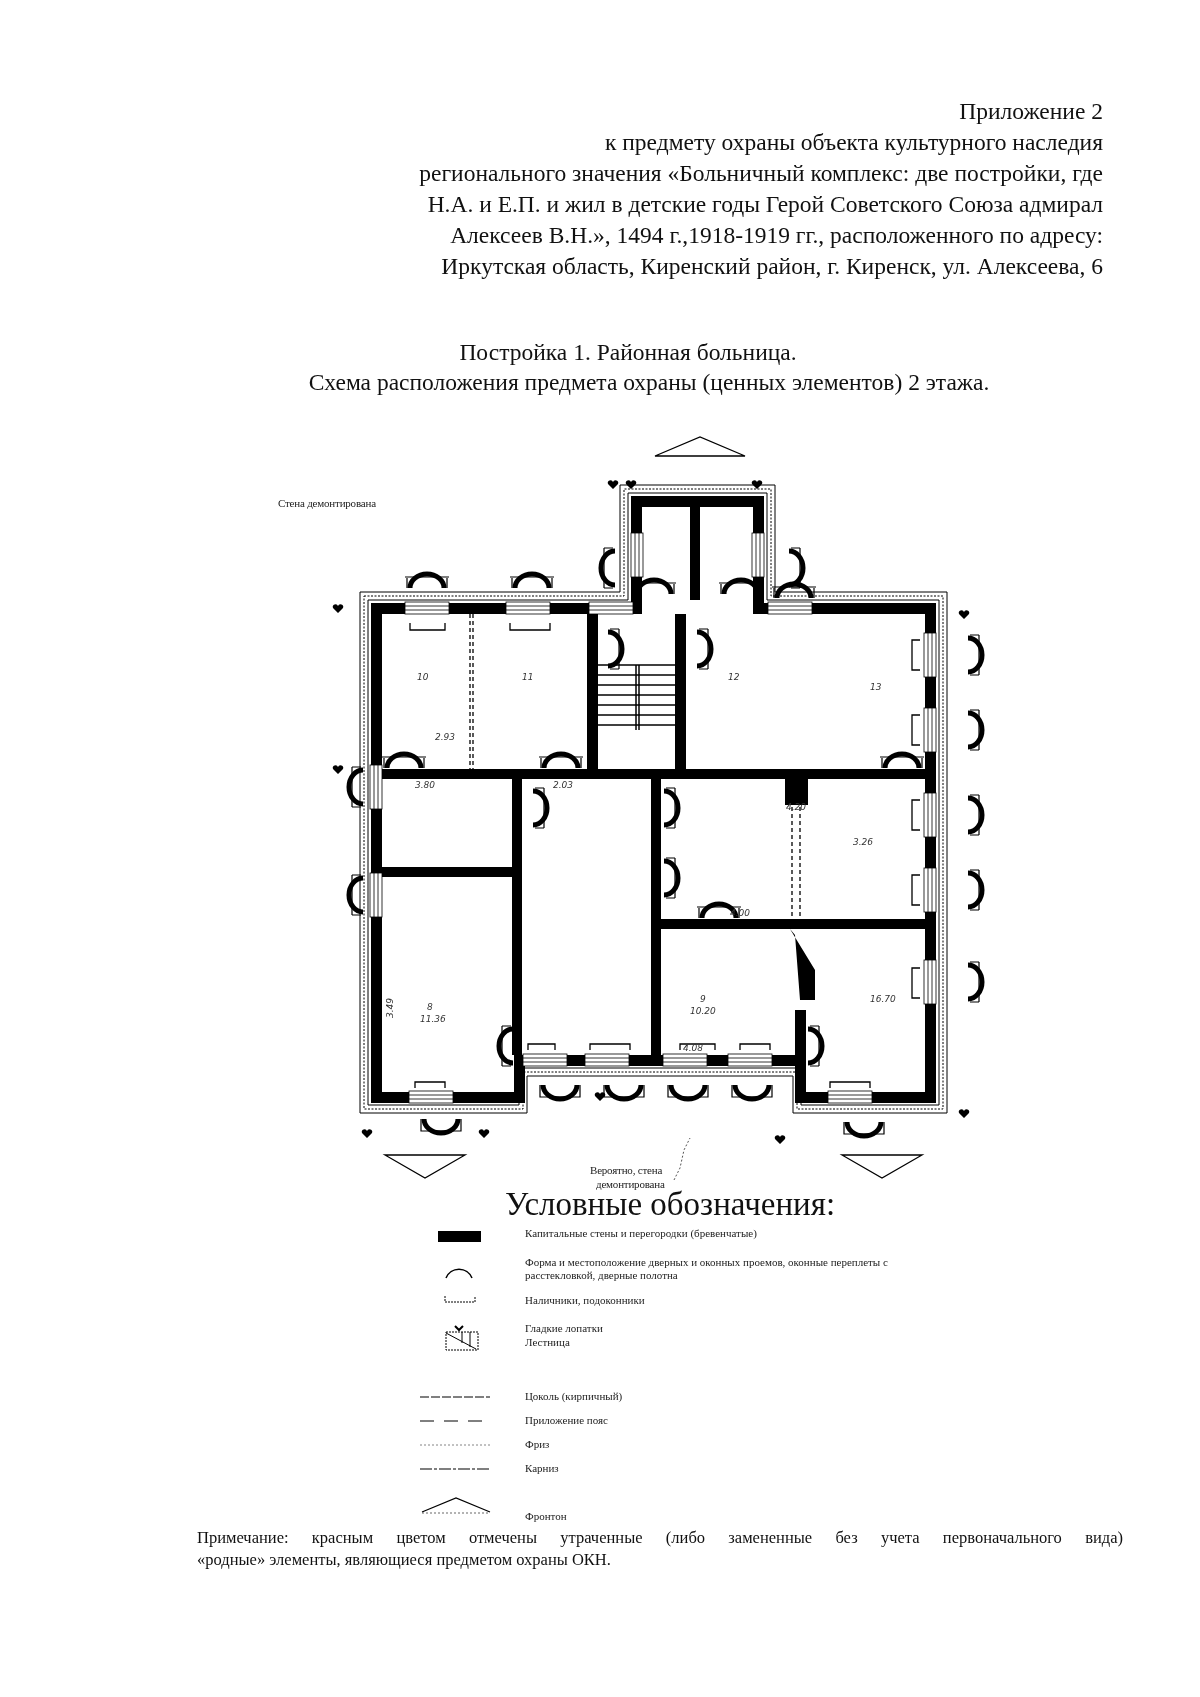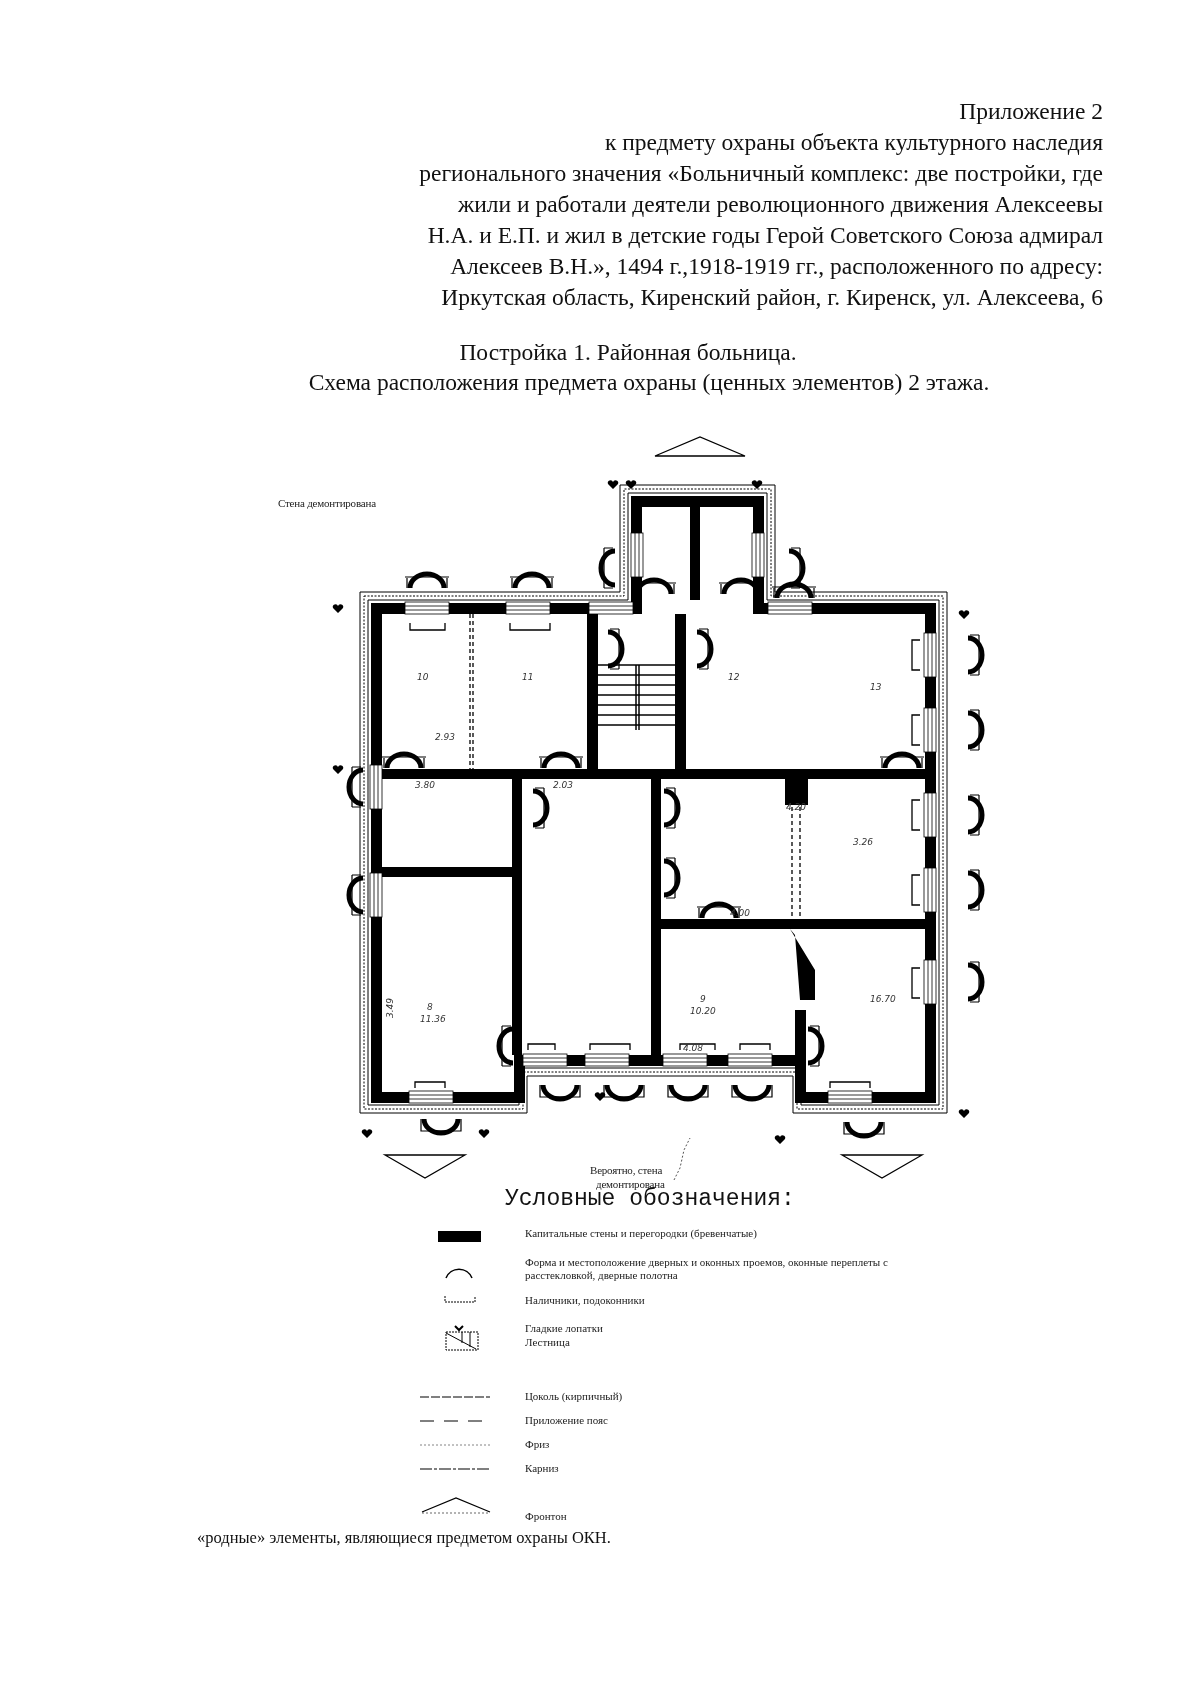--- a/index.html
+++ b/index.html
@@ -6,35 +6,34 @@
   body { width: 1200px; height: 1697px; position: relative; overflow: hidden;
          font-family: "Liberation Serif", "DejaVu Serif", serif; color: #111; }
   .header { position: absolute; right: 97px; top: 96px; width: 820px; text-align: right;
             font-size: 23.5px; line-height: 31px; }
   .header .line { display: block; white-space: nowrap; }
   .subtitle { position: absolute; left: 0; width: 1200px; text-align: center; font-size: 23.5px; line-height: 30px; }
   .subtitle.s1 { top: 337px; left: 28px; }
   .subtitle.s2 { top: 367px; left: 49px; }
   .plan { position: absolute; left: 0; top: 0; width: 1200px; height: 1697px; }
   .plan-note { position: absolute; font-size: 11px; color: #222; letter-spacing: -0.2px; }
-  .legend-title { position: absolute; left: 505px; top: 1186px; font-size: 23px; font-family: Liberation Mono, monospace; }
+  .legend-title { position: absolute; left: 505px; top: 1186px; font-size: 33px; font-family: Liberation Serif, serif; }
   .legend-row { position: absolute; left: 420px; width: 520px; height: 30px; }
   .legend-sym { position: absolute; left: 0; width: 80px; height: 30px; }
   .legend-text { position: absolute; left: 105px; top: 0; font-size: 11px; line-height: 13px; color: #222; width: 420px; }
   .note { position: absolute; left: 197px; top: 1527px; width: 926px; font-size: 16.5px; line-height: 22px; text-align: justify; }
   .note .l1 { display: block; text-align-last: justify; }
 </style>
 </head>
 <body>
 
 <div class="header">
   <span class="line">Приложение 2</span>
   <span class="line">к предмету охраны объекта культурного наследия</span>
   <span class="line">регионального значения «Больничный комплекс: две постройки, где</span>
-  <span class="line">жили и работали деятели революционного движения Алексеевы</span>
   <span class="line">Н.А. и Е.П. и жил в детские годы Герой Советского Союза адмирал</span>
   <span class="line">Алексеев В.Н.», 1494 г.,1918-1919 гг., расположенного по адресу:</span>
   <span class="line">Иркутская область, Киренский район, г. Киренск, ул. Алексеева, 6</span>
 </div>
 
 <div class="subtitle s1">Постройка 1. Районная больница.</div>
 <div class="subtitle s2">Схема расположения предмета охраны (ценных элементов) 2 этажа.</div>
 
 <svg class="plan" viewBox="0 0 1200 1697" xmlns="http://www.w3.org/2000/svg">
   <defs>
@@ -301,14 +300,15 @@
 </div>
 <div class="legend-row" style="top:1494px;">
   <svg class="legend-sym" viewBox="0 0 80 30">
       <polyline points="2,18 36,4 70,18" fill="none" stroke="#000" stroke-width="1.2"></polyline>
       <line x1="2" y1="19" x2="70" y2="19" stroke="#000" stroke-width="0.6" stroke-dasharray="2 2"></line>
     </svg>
   <span class="legend-text" style="top:16px;">Фронтон</span>
 </div>
 
 <div class="note">
+  <span class="l1">Примечание: красным цветом отмечены утраченные (либо замененные без учета первоначального вида)</span>
   <span>«родные» элементы, являющиеся предметом охраны ОКН.</span>
 </div>
 
 </body></html>

